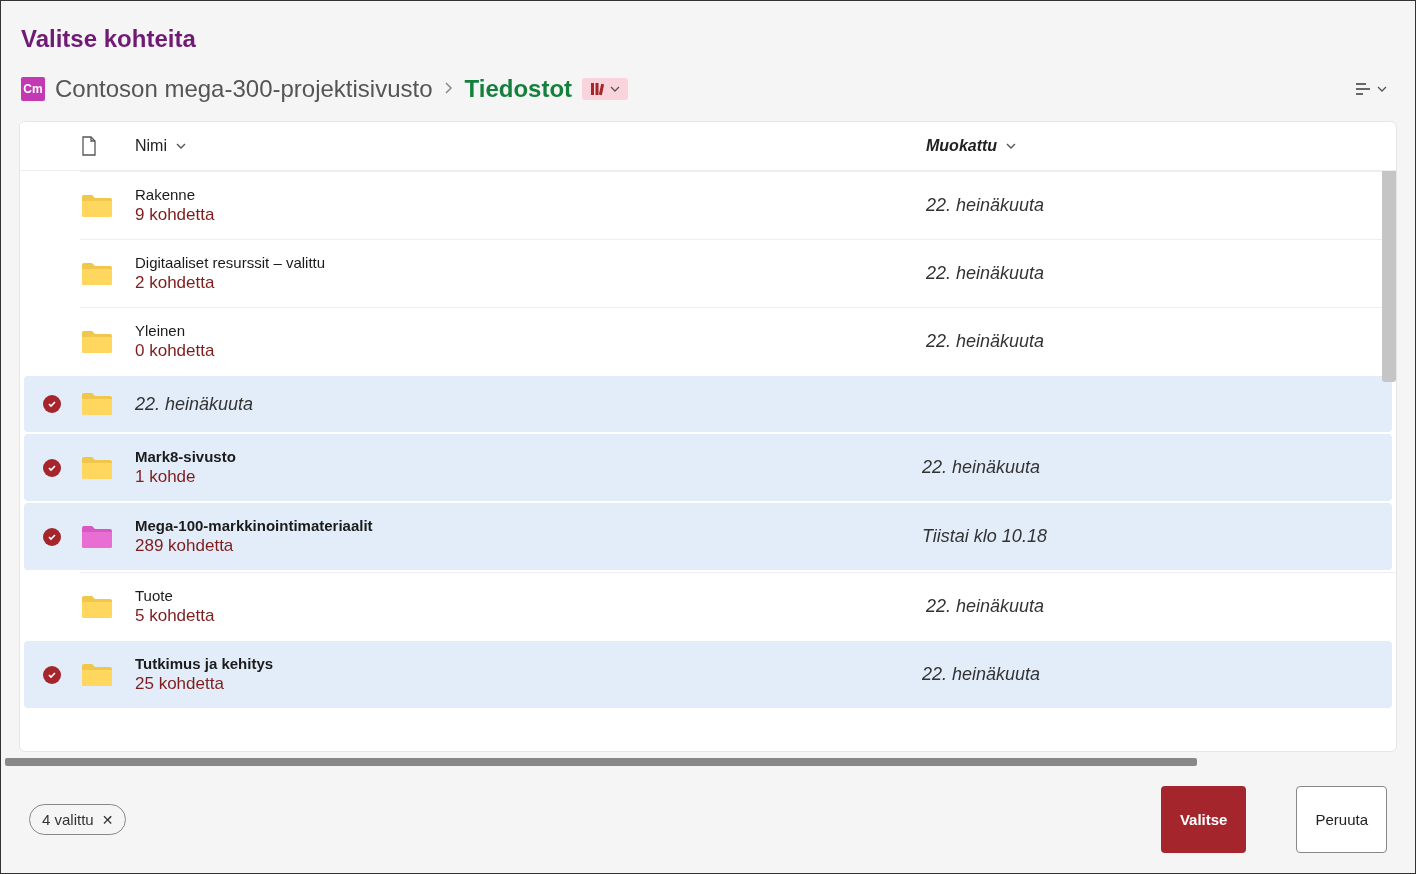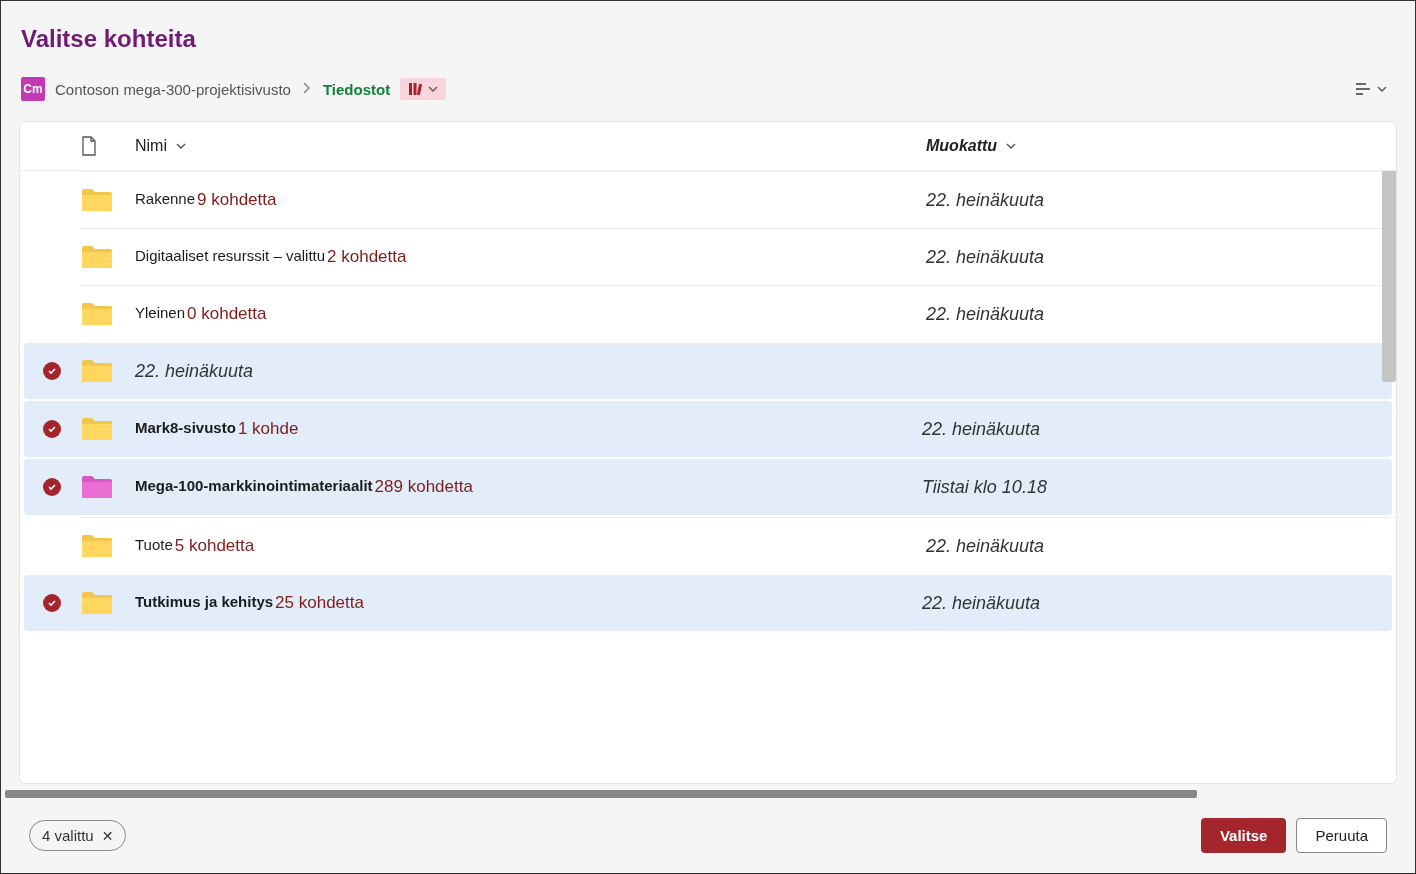--- a/index.html
+++ b/index.html
@@ -45,21 +45,21 @@
       background: #c239b3;
       border-radius: 2px;
       display: flex;
       align-items: center;
       justify-content: center;
       color: #fff;
       font-size: 12px;
       font-weight: bold;
     }
     .crumb {
-      font-size: 15px;
+      font-size: 24px;
       color: #555;
     }
     .crumb.current {
       font-weight: 600;
       color: #15803d;
     }
     .chevron {
       color: #888;
       font-size: 16px;
     }
@@ -175,21 +175,21 @@
     .check-circle svg {
       width: 10px;
       height: 10px;
       fill: #fff;
     }
     .folder-icon {
       width: 34px;
       height: 28px;
     }
     .row .col-name {
-      flex-direction: row;
+      flex-direction: column;
       align-items: flex-start;
       gap: 2px;
       font-weight: 400;
     }
     .item-name {
       font-size: 15px;
       color: #1b1b1b;
     }
     .row.selected .item-name {
       font-weight: 600;
@@ -234,25 +234,26 @@
       padding: 6px 12px;
       font-size: 15px;
       color: #333;
       cursor: pointer;
     }
     .footer-buttons {
       display: flex;
       gap: 10px;
     }
     .btn {
-      padding: 8px 18px;
+      padding: 24px 18px;
       font-size: 15px;
       border-radius: 4px;
       cursor: pointer;
       border: 1px solid transparent;
+      margin-left: 40px;
     }
     .btn-primary {
       background: #a4262c;
       color: #fff;
       font-weight: 600;
     }
     .btn-secondary {
       background: #fff;
       color: #222;
       border: 1px solid #888;

